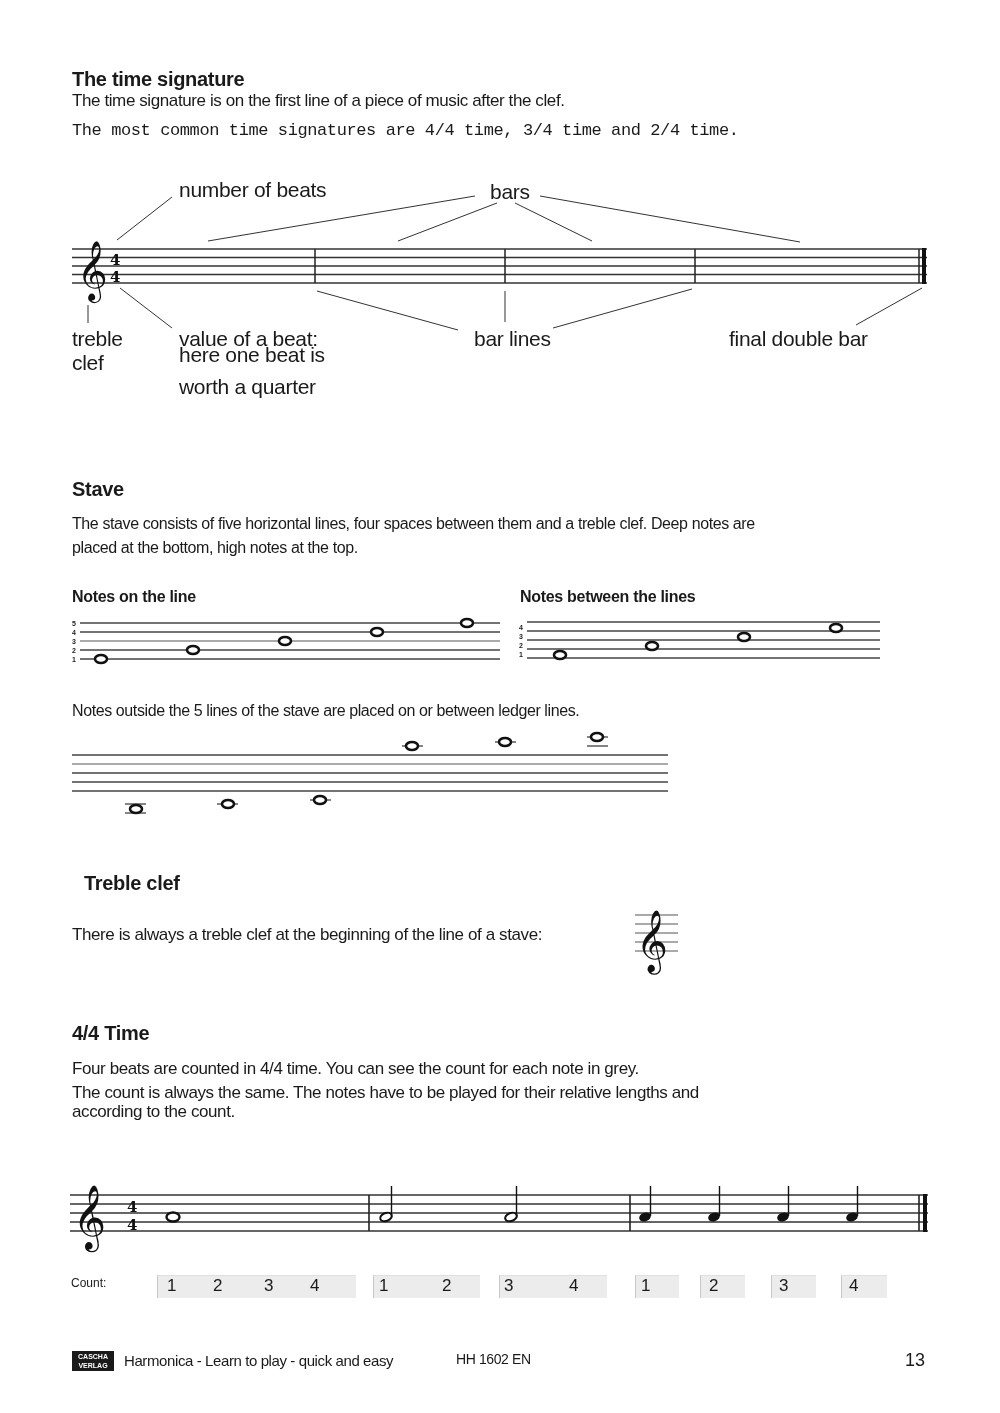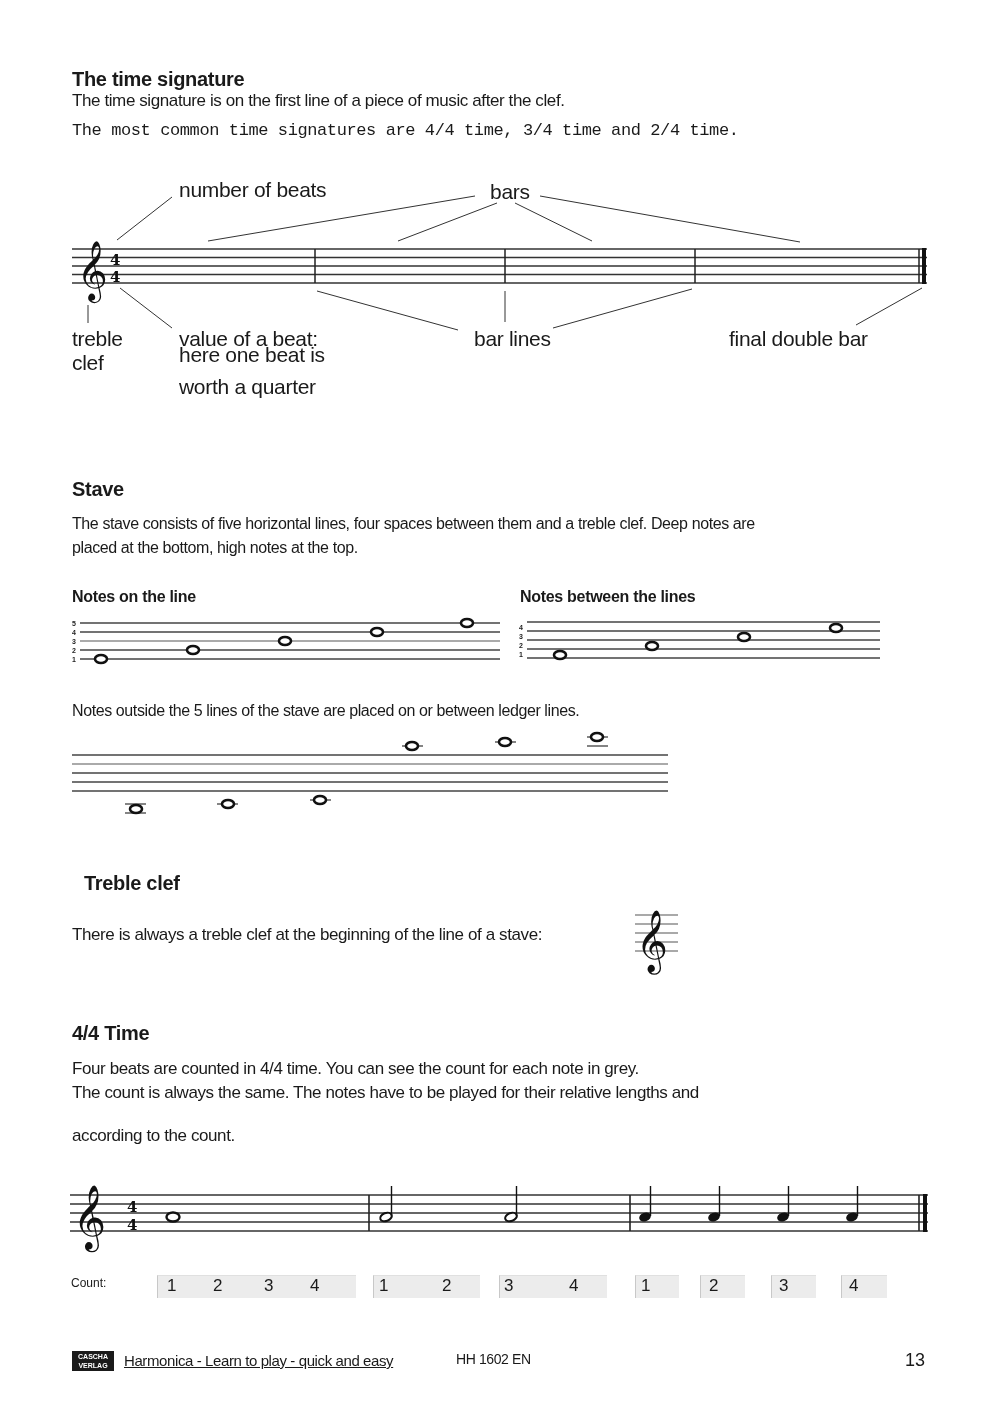--- a/index.html
+++ b/index.html
@@ -162,21 +162,21 @@
     <line x1="5" y1="35" x2="48" y2="35"></line>
     <line x1="5" y1="44" x2="48" y2="44"></line>
     <line x1="5" y1="53" x2="48" y2="53"></line>
   </g>
   <text x="6" y="61" font-size="54" font-family="DejaVu Sans, sans-serif" fill="#111">𝄞</text>
 </svg>
 
 <div class="abs h2" style="left:72px;top:1022px;">4/4 Time</div>
 <div class="abs p" style="left:72px;top:1056px;">Four beats are counted in 4/4 time. You can see the count for each note in grey.</div>
 <div class="abs p" style="left:72px;top:1080px;">The count is always the same. The notes have to be played for their relative lengths and</div>
-<div class="abs p" style="left:72px;top:1123px;text-align:right;">according to the count.</div>
+<div class="abs p" style="left:72px;top:1099px;text-align:right;">according to the count.</div>
 
 <svg width="1000" height="90" style="left:0;top:1170px;">
   <g stroke="#333" stroke-width="1.4">
     <line x1="70" y1="25" x2="928" y2="25"></line>
     <line x1="70" y1="34" x2="928" y2="34"></line>
     <line x1="70" y1="43" x2="928" y2="43"></line>
     <line x1="70" y1="52" x2="928" y2="52"></line>
     <line x1="70" y1="61" x2="928" y2="61"></line>
   </g>
   <g stroke="#222" stroke-width="1.6">
@@ -229,15 +229,15 @@
 <span class="countnum" style="left:569px;">4</span>
 <span class="countnum" style="left:641px;">1</span>
 <span class="countnum" style="left:709px;">2</span>
 <span class="countnum" style="left:779px;">3</span>
 <span class="countnum" style="left:849px;">4</span>
 
 <div class="logo">
   <div>CASCHA</div>
   <div>VERLAG</div>
 </div>
-<div class="abs" style="left:124px;top:1352px;font-size:15px;letter-spacing:-0.4px;text-decoration:underline;">Harmonica - Learn to play - quick and easy</div>
+<div class="abs" style="left:124px;top:1352px;font-size:15px;letter-spacing:-0.4px;">Harmonica - Learn to play - quick and easy</div>
 <div class="abs" style="left:456px;top:1351px;font-size:14px;letter-spacing:-0.4px;">HH 1602 EN</div>
 <div class="abs" style="left:905px;top:1350px;font-size:18px;font-weight:normal;">13</div>
 
 </body></html>

